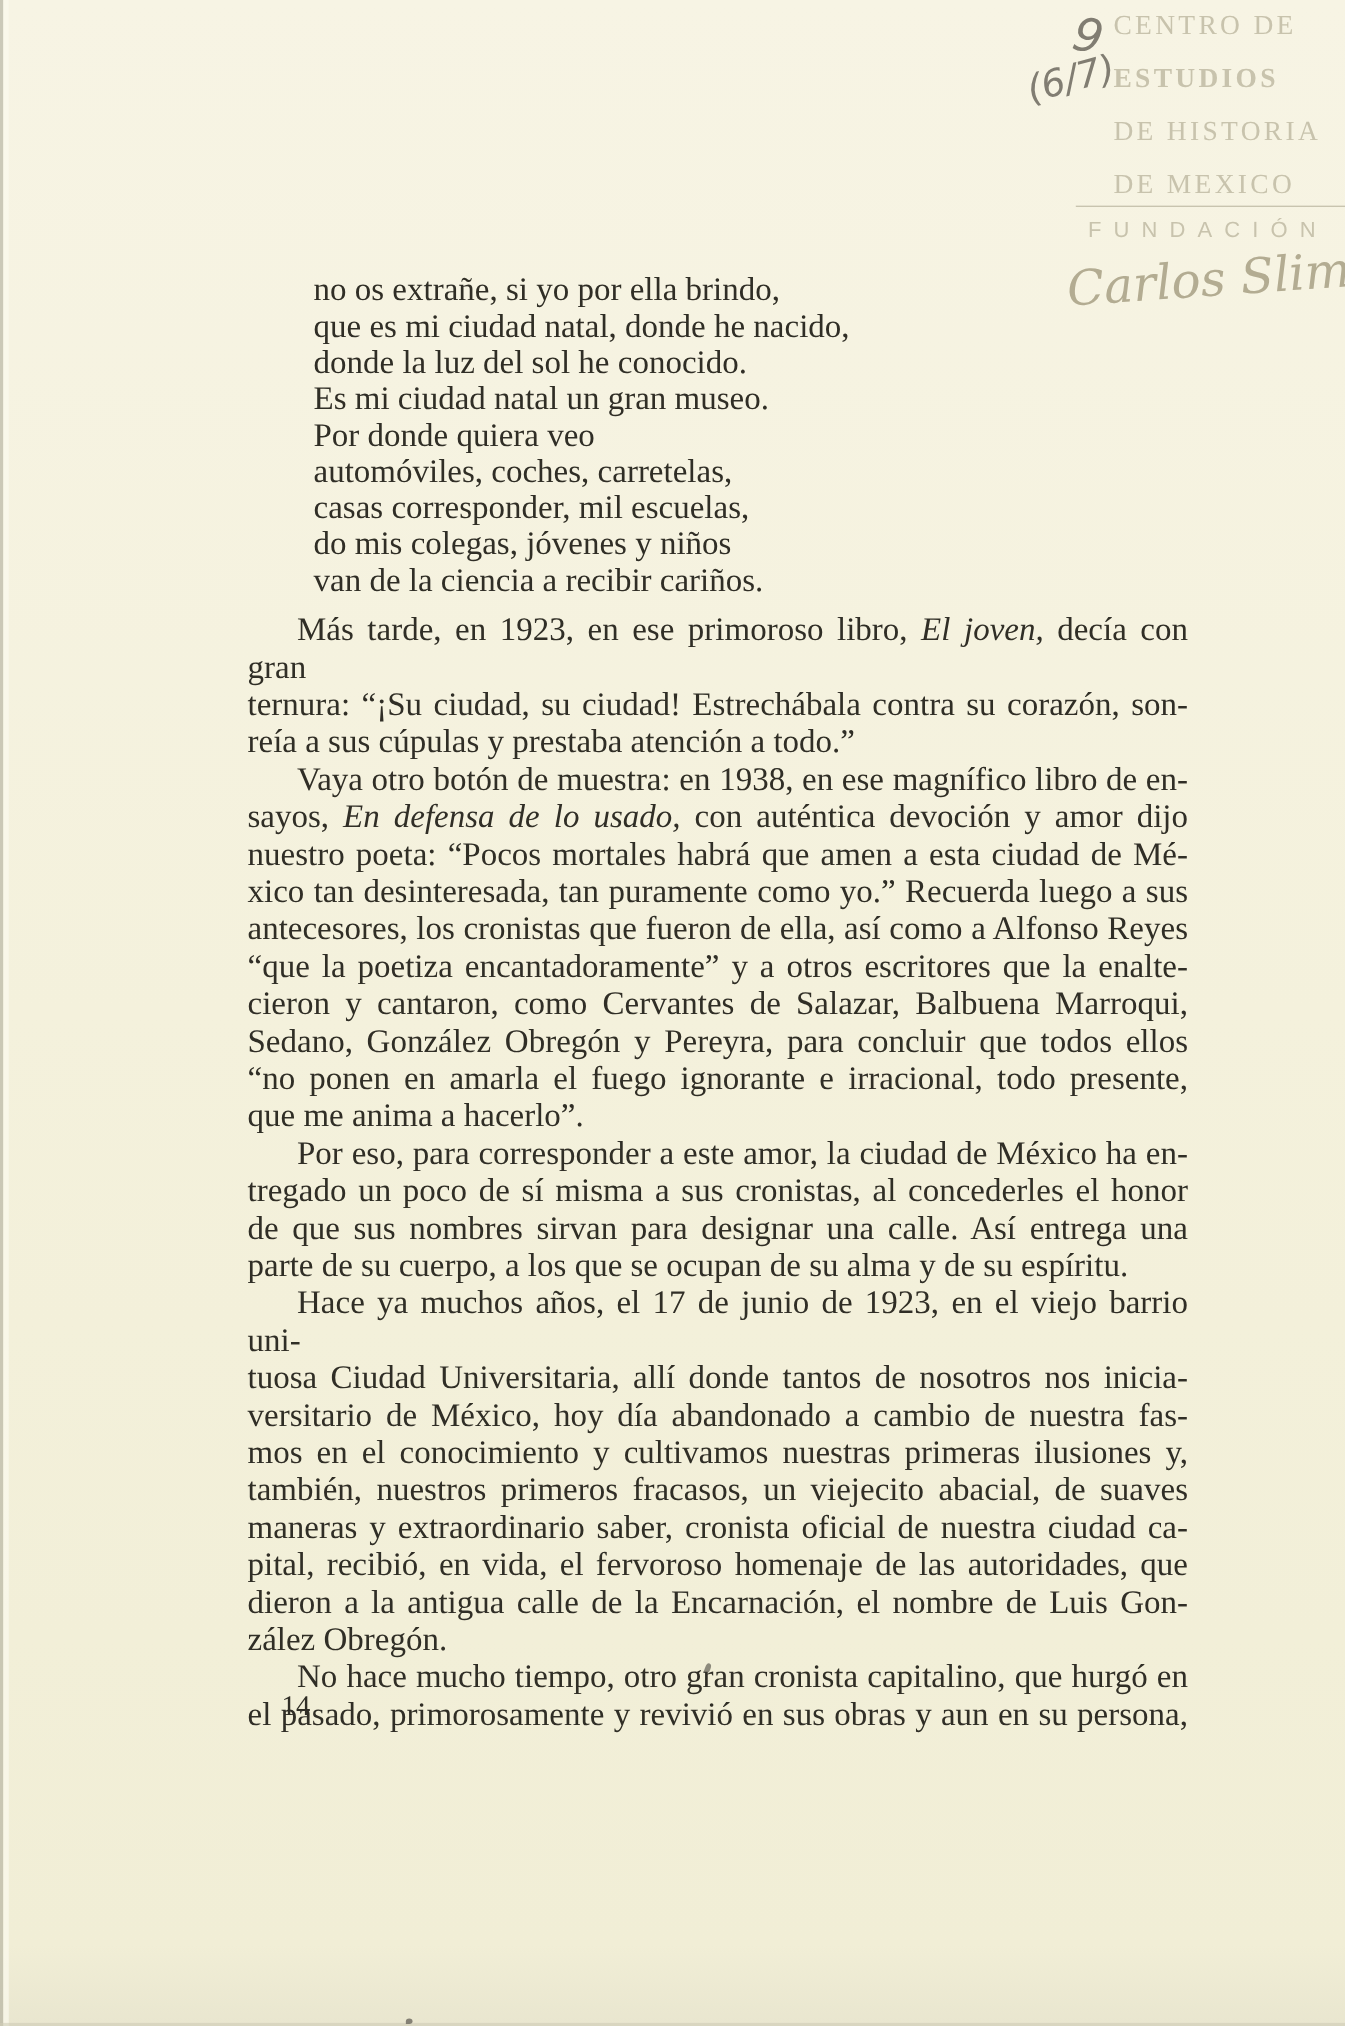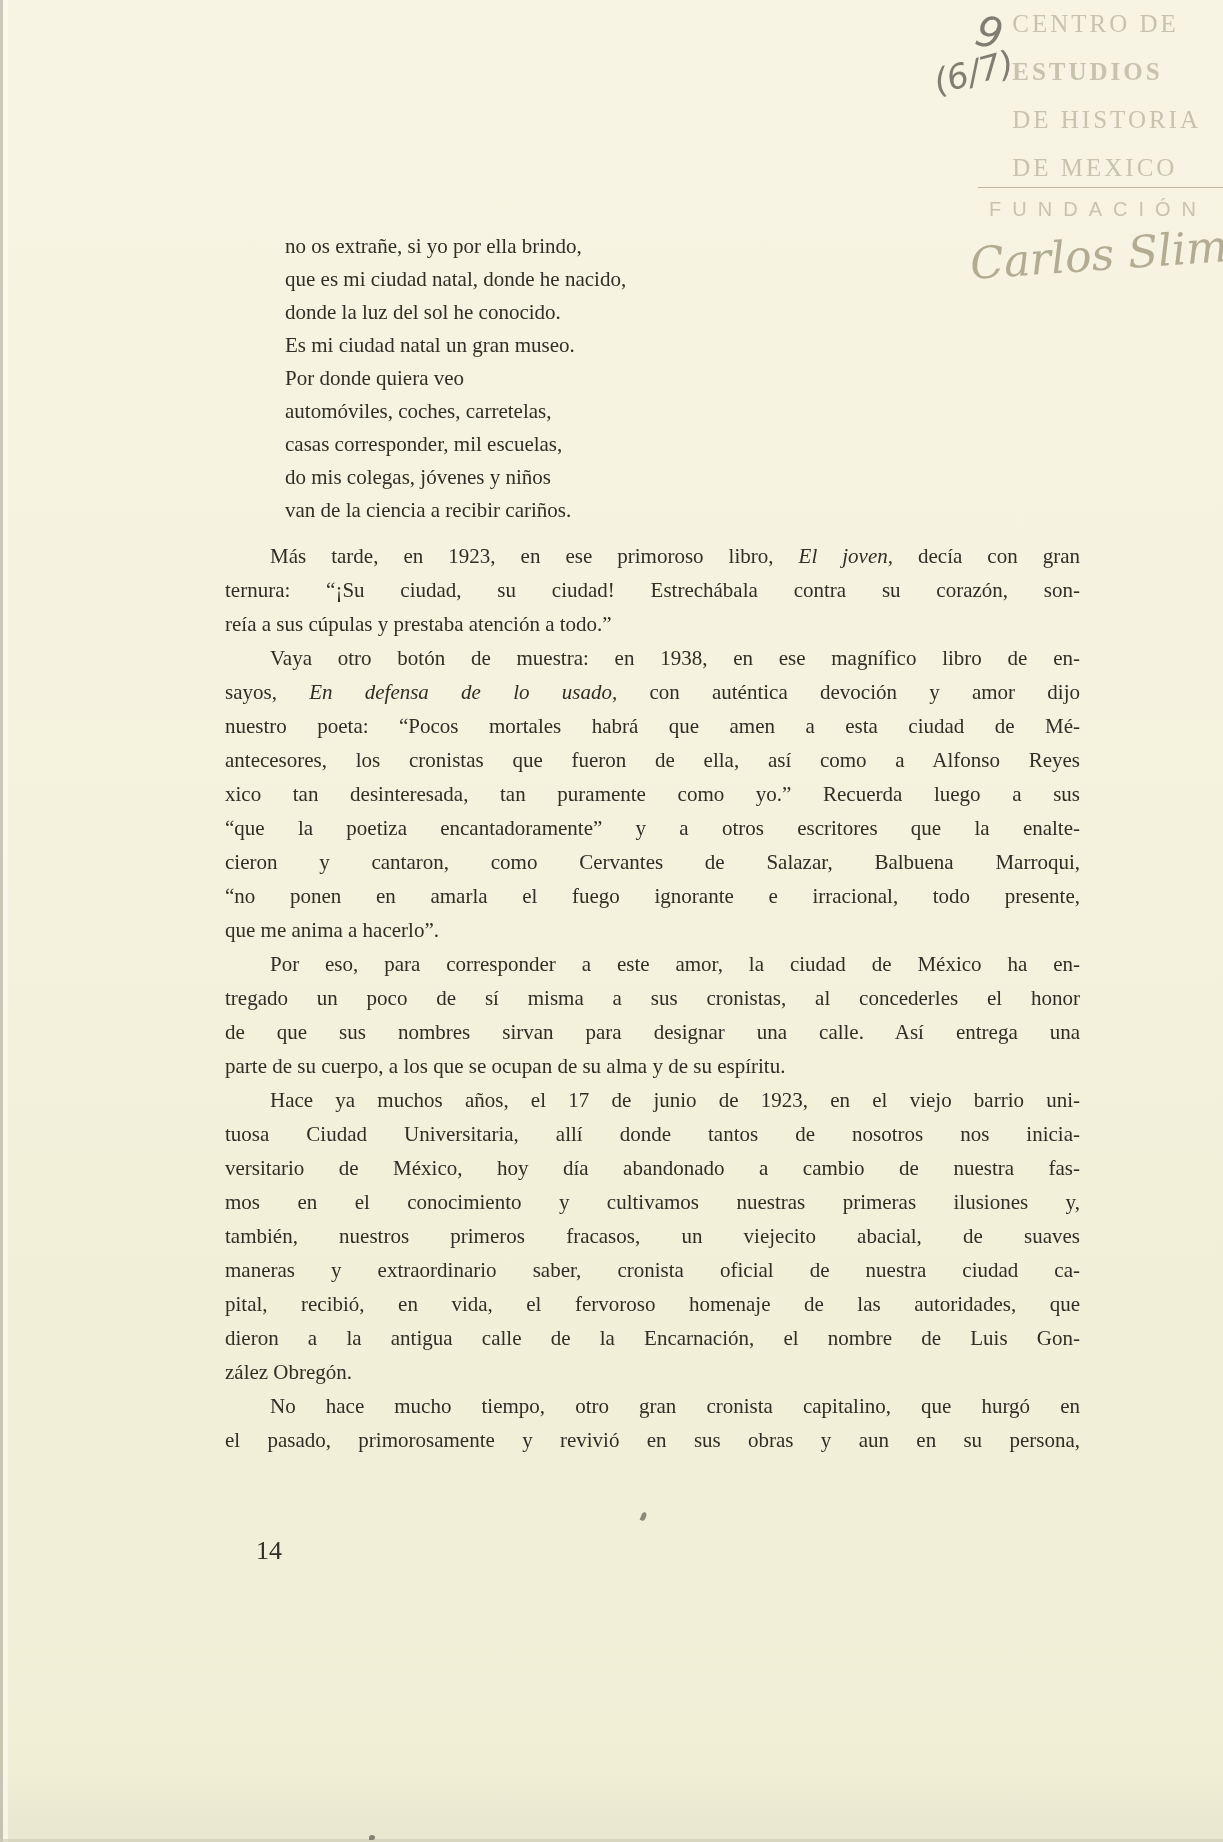--- a/index.html
+++ b/index.html
@@ -23,21 +23,21 @@
                 font-size:20px; letter-spacing:11px; white-space:nowrap; }
   .signature  { position:absolute; top:238px; left:972px; font-style:italic; font-size:44px;
                 white-space:nowrap; transform:rotate(-4deg); transform-origin:left bottom;
                 font-family:"DejaVu Serif","Liberation Serif",serif; }
   .pencil-9   { position:absolute; left:976px; top:8px;  font-size:42px; transform:rotate(12deg);
                 font-family:"DejaVu Sans","Liberation Sans",sans-serif; font-style:italic; }
   .pencil-frac{ position:absolute; left:933px; top:52px; font-size:34px; transform:rotate(-15deg);
                 font-family:"DejaVu Sans","Liberation Sans",sans-serif; font-style:italic; }
 
   
-  .content { position:absolute; left:225px; top:230px; width:855px; font-size:21px; }
+  .content { position:absolute; left:225px; top:247px; width:855px; font-size:30px; }
   .poem { margin-left:60px; margin-bottom:12px; }
   .poem-line { line-height:33px; white-space:nowrap; }
   .para { margin:0; }
   .line { line-height:34px; text-align:justify; text-align-last:justify; }
   .line.last { text-align-last:left; }
   .line.indent { text-indent:45px; }
   .it { font-style:italic; }
 
   .page-number { position:absolute; left:256px; top:1536px; font-size:26px; }
 </style>
@@ -80,24 +80,25 @@
     <div>
         <div class="para">
           <div class="line indent">Más tarde, en 1923, en ese primoroso libro, <span class="it">El joven,</span> decía con gran</div>
           <div class="line">ternura: “¡Su ciudad, su ciudad! Estrechábala contra su corazón, son-</div>
           <div class="line last">reía a sus cúpulas y prestaba atención a todo.”</div>
         </div>
         <div class="para">
           <div class="line indent">Vaya otro botón de muestra: en 1938, en ese magnífico libro de en-</div>
           <div class="line">sayos, <span class="it">En defensa de lo usado,</span> con auténtica devoción y amor dijo</div>
           <div class="line">nuestro poeta: “Pocos mortales habrá que amen a esta ciudad de Mé-</div>
+          <div class="line">xico tan desinteresada, tan puramente como yo.” Recuerda luego a sus</div>
           <div class="line">antecesores, los cronistas que fueron de ella, así como a Alfonso Reyes</div>
-          <div class="line">xico tan desinteresada, tan puramente como yo.” Recuerda luego a sus</div>
           <div class="line">“que la poetiza encantadoramente” y a otros escritores que la enalte-</div>
           <div class="line">cieron y cantaron, como Cervantes de Salazar, Balbuena Marroqui,</div>
+          <div class="line">Sedano, González Obregón y Pereyra, para concluir que todos ellos</div>
           <div class="line">“no ponen en amarla el fuego ignorante e irracional, todo presente,</div>
           <div class="line last">que me anima a hacerlo”.</div>
         </div>
         <div class="para">
           <div class="line indent">Por eso, para corresponder a este amor, la ciudad de México ha en-</div>
           <div class="line">tregado un poco de sí misma a sus cronistas, al concederles el honor</div>
           <div class="line">de que sus nombres sirvan para designar una calle. Así entrega una</div>
           <div class="line last">parte de su cuerpo, a los que se ocupan de su alma y de su espíritu.</div>
         </div>
         <div class="para">

